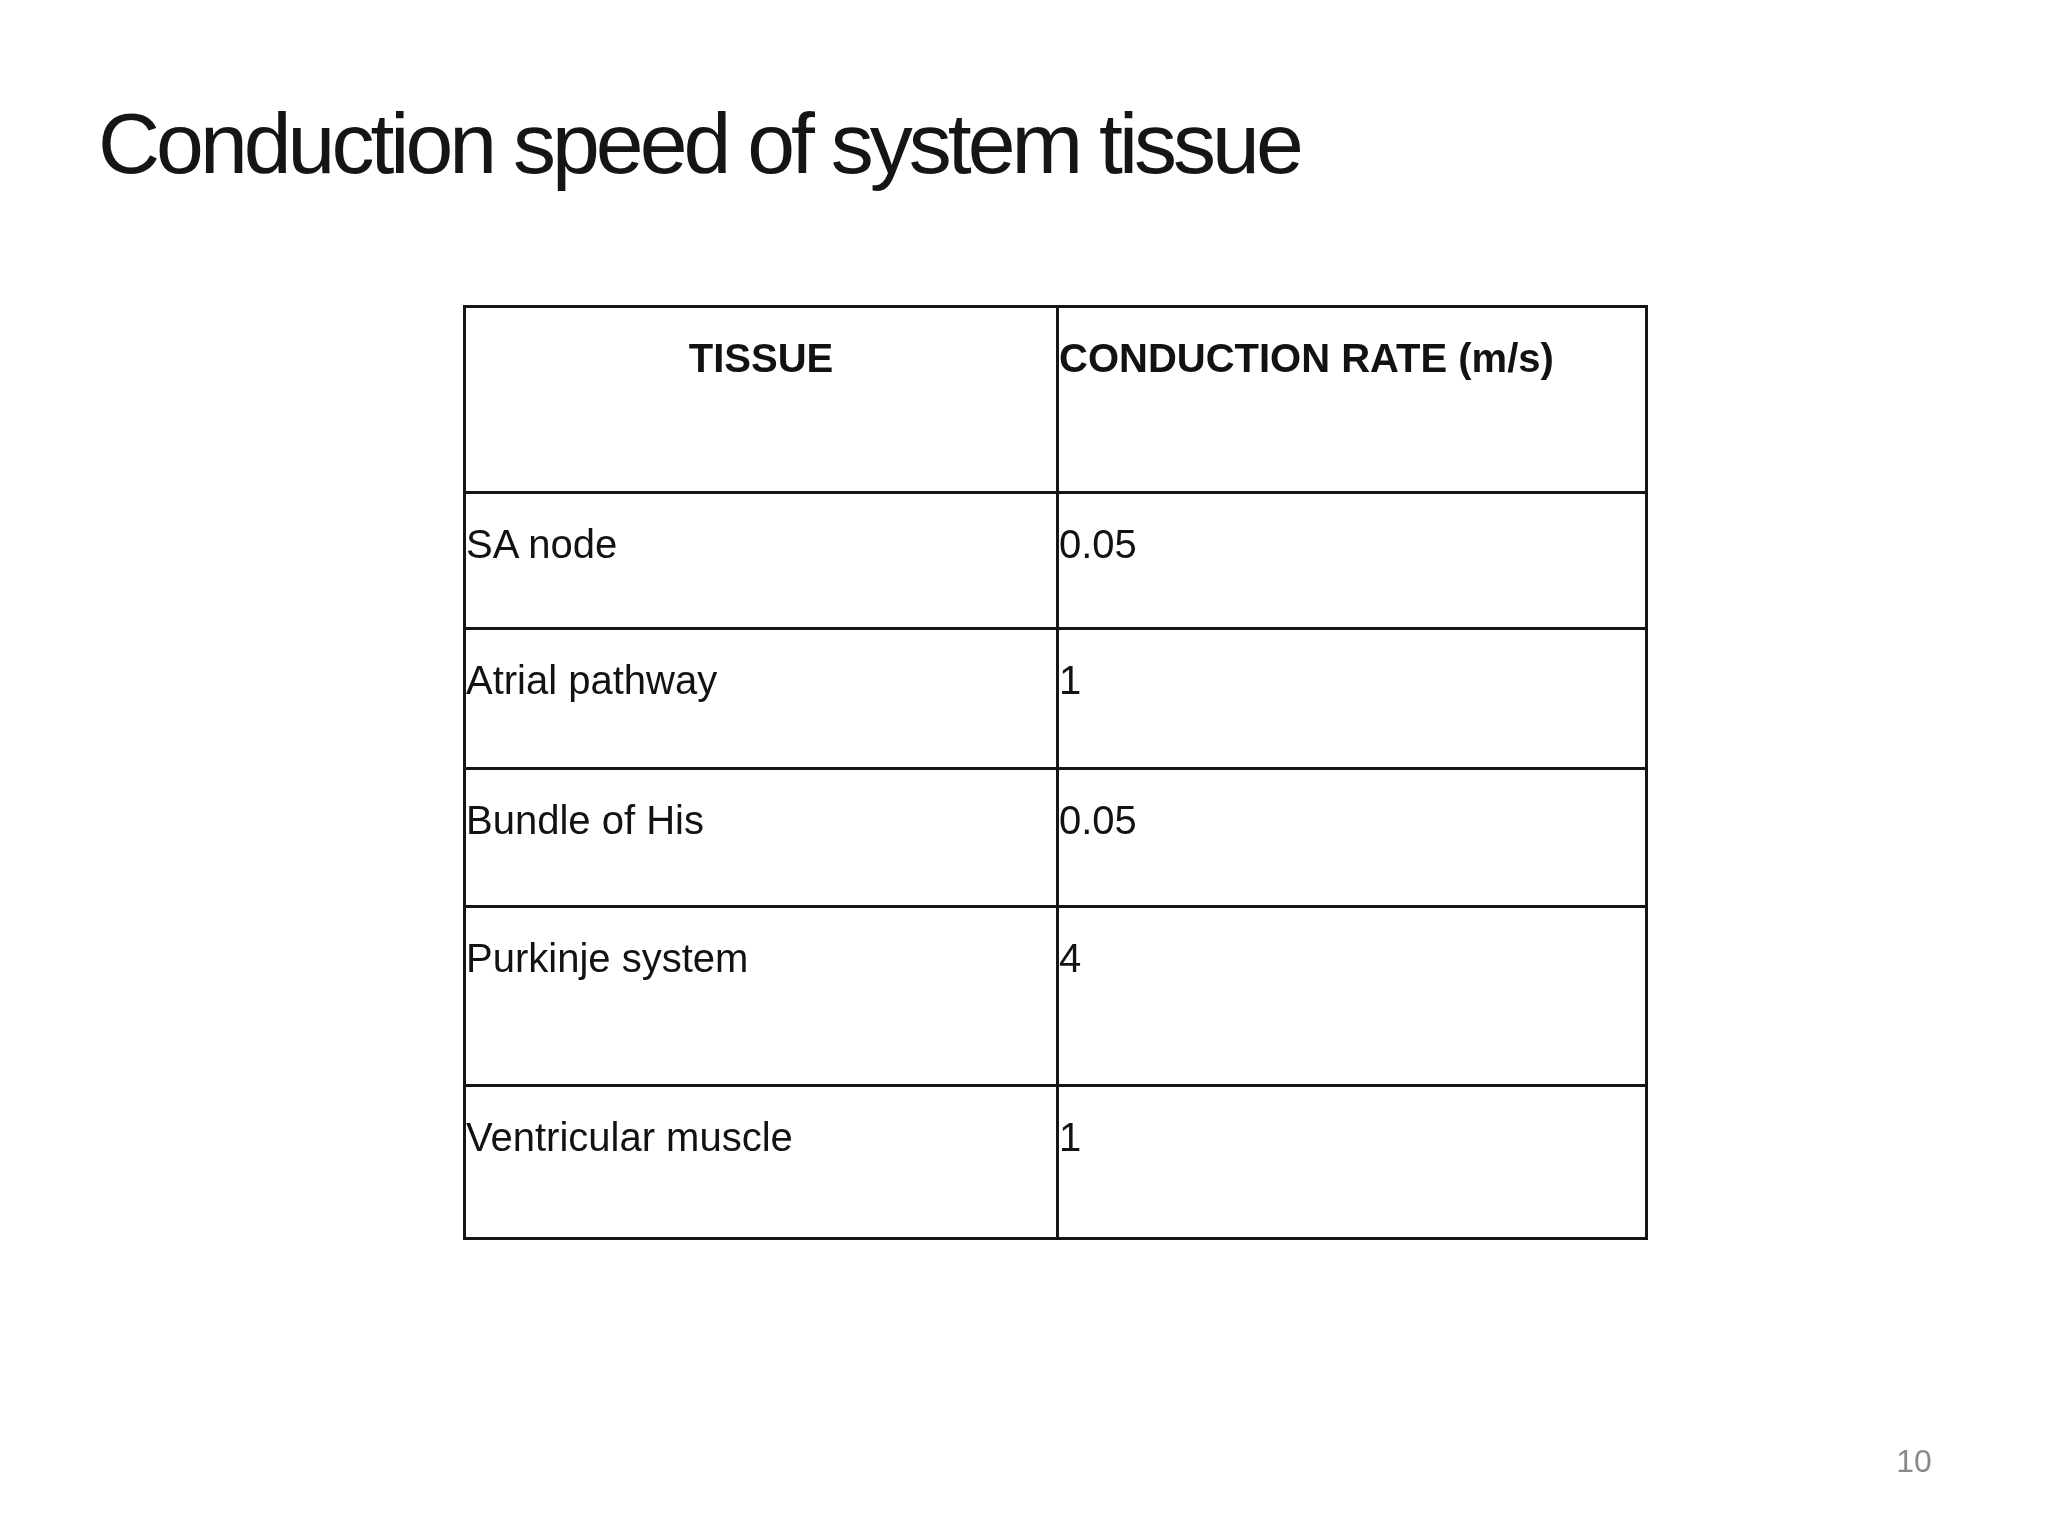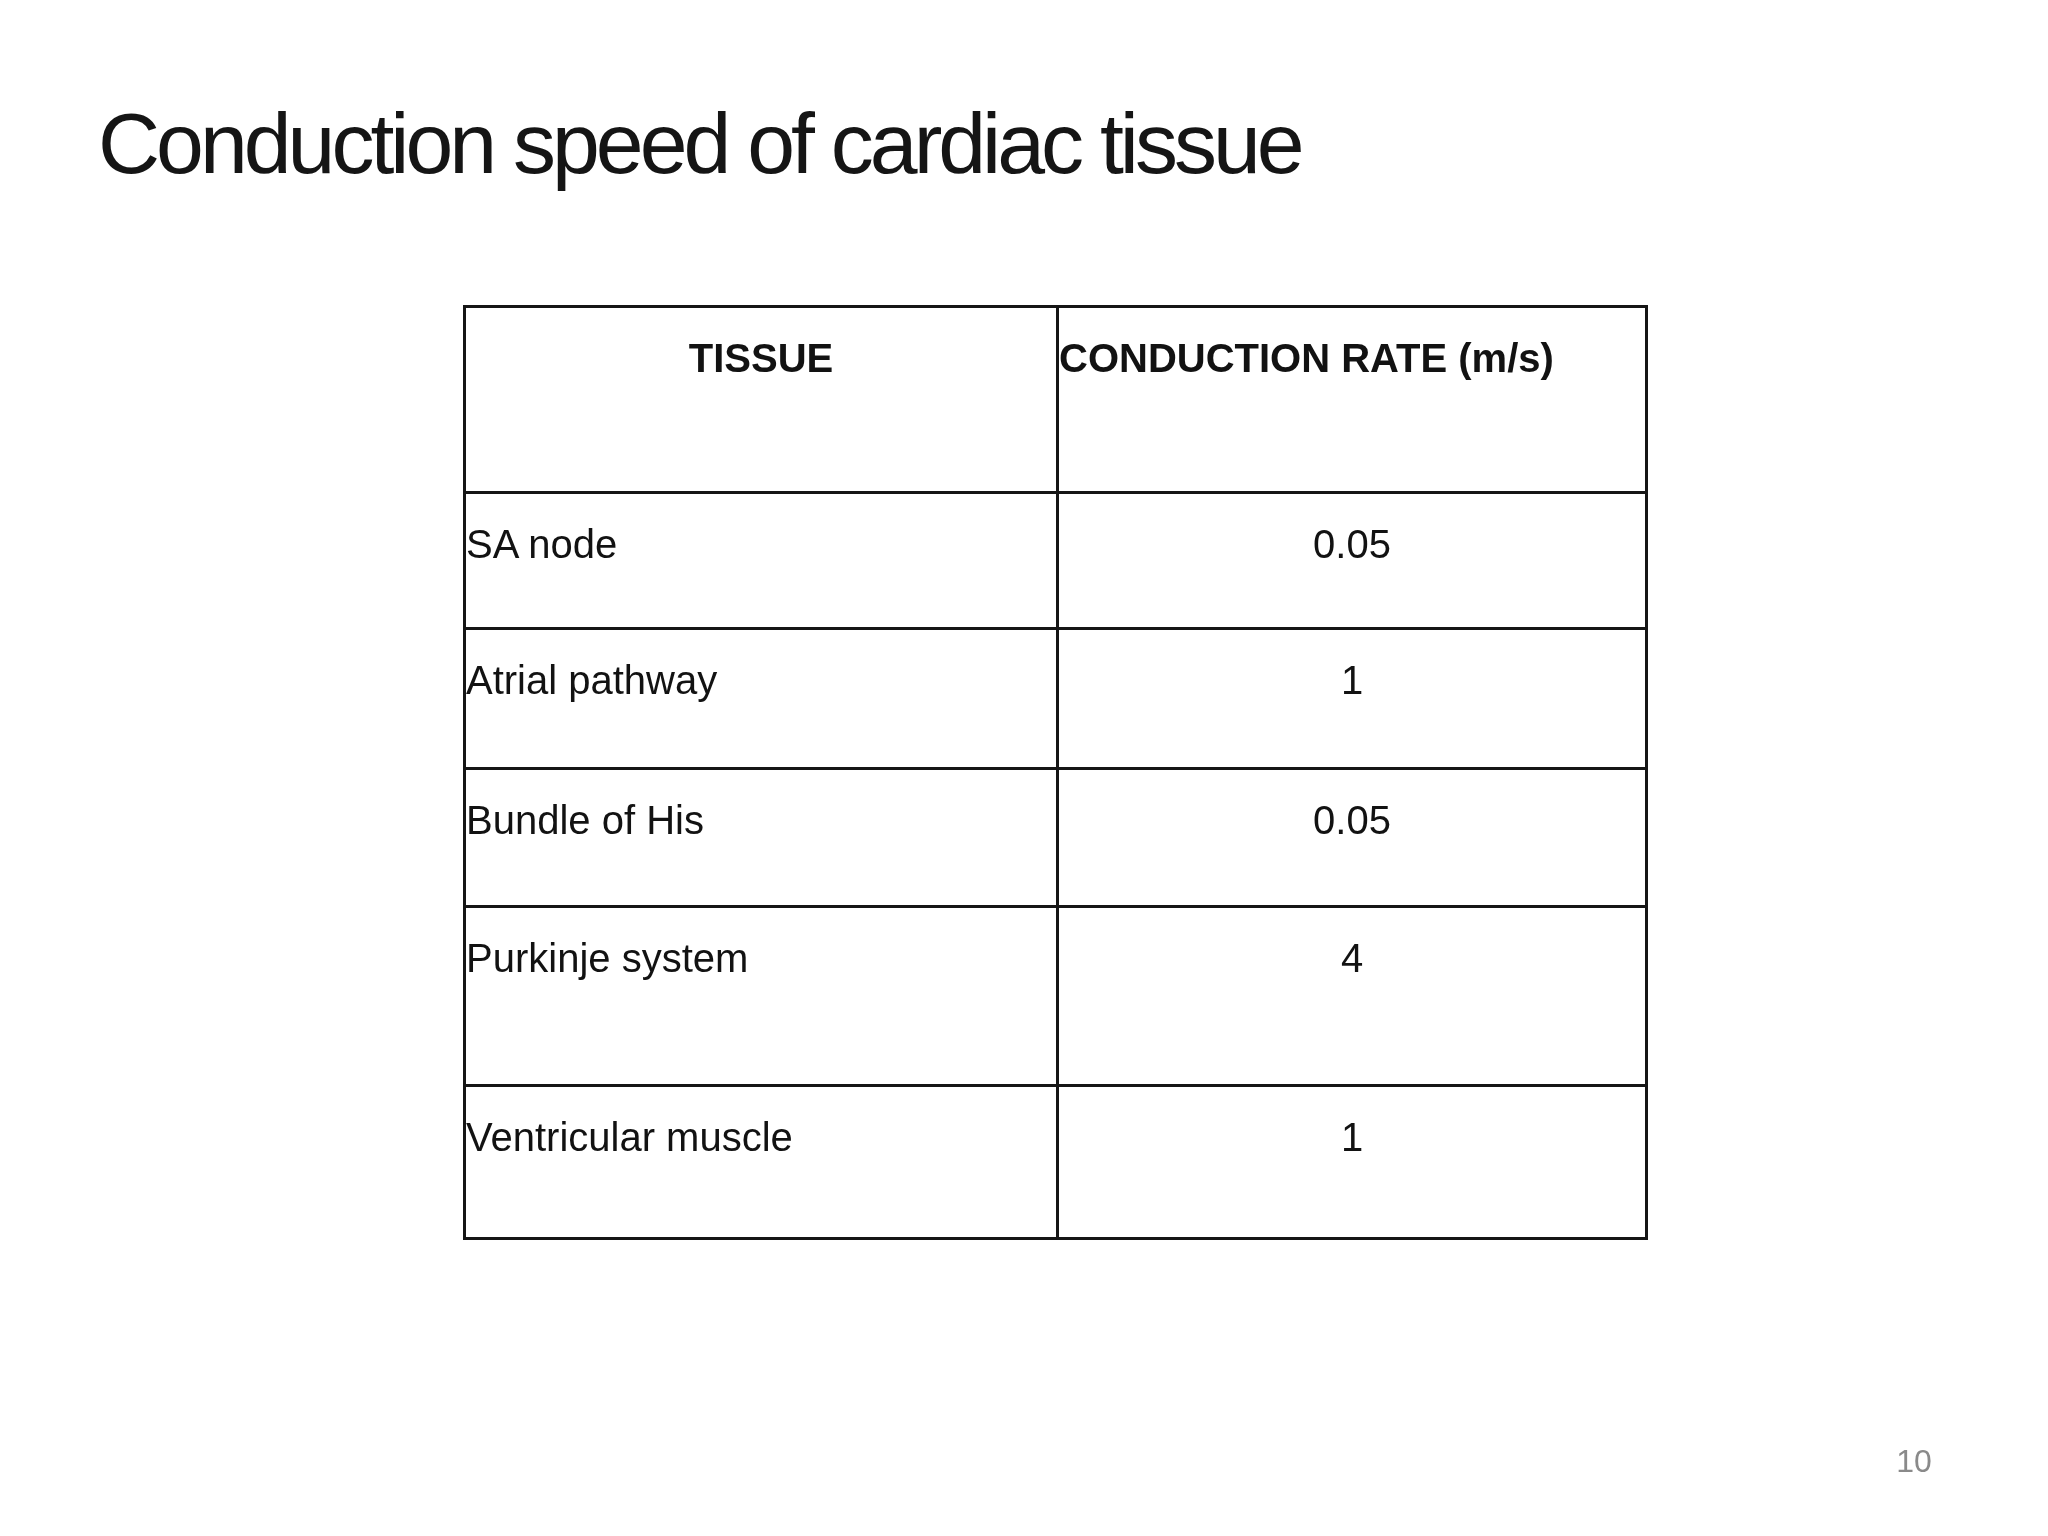--- a/index.html
+++ b/index.html
@@ -59,21 +59,21 @@
   th.rate-hdr {
     text-align: left;
     padding-left: 30px;
     padding-right: 60px;
   }
   td.tissue-cell {
     text-align: left;
     padding-left: 24px;
   }
   td.rate-cell {
-    text-align: center;
+    text-align: left;
     padding-right: 130px;
   }
   tr.hdr-row        { height: 186px; }
   tr.row-0          { height: 136px; }
   tr.row-1          { height: 140px; margin-left: 24px; }
   tr.row-2          { height: 139px; }
   tr.row-3          { height: 138px; }
   tr.row-4          { height: 179px; }
   tr.row-5          { height: 153px; }
   .page-number {
@@ -85,21 +85,21 @@
     font-size: 32px;
     line-height: 1.1;
     color: #8a8a8a;
   }
 </style>
 </head>
 <body>
 
 <div class="slide">
 
-  <div class="slide-title">Conduction speed of cardiac tissue</div>
+  <div class="slide-title">Conduction speed of system tissue</div>
 
   <table class="speed-table">
     <colgroup>
         <col class="c1">
         <col class="c2">
       </colgroup>
     <thead>
       <tr class="hdr-row">
         <th class="tissue-hdr">TISSUE</th>
         <th class="rate-hdr">CONDUCTION RATE (m/s)</th>

